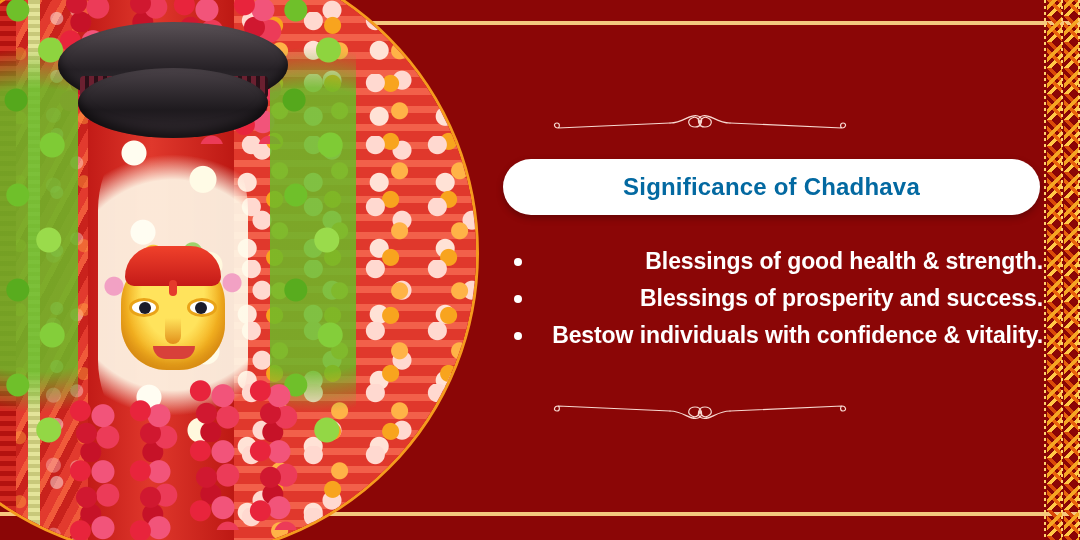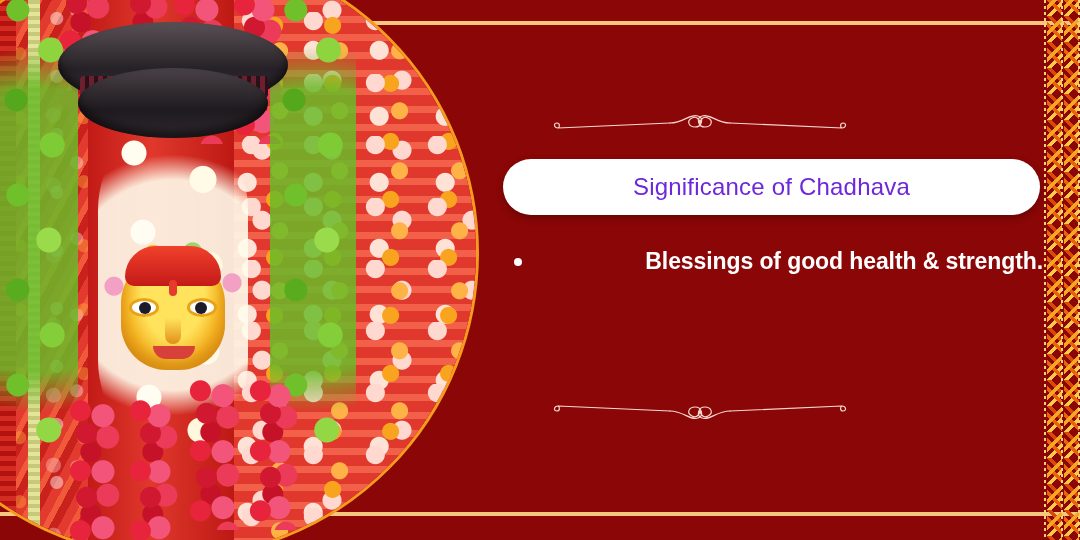--- a/index.html
+++ b/index.html
@@ -231,23 +231,23 @@
 
   .title-pill {
     position:absolute; left:13px; top:159px;
     width:537px; height:56px;
     background:#FFFFFF;
     border-radius:28px;
     display:flex; align-items:center; justify-content:center;
     box-shadow:0 3px 7px rgba(0,0,0,.28);
   }
   .title-pill .title {
-    color:#6d28d9;
+    color:#0369a1;
     font-size:24px;
-    font-weight:normal;
+    font-weight:bold;
     letter-spacing:.2px;
     white-space:nowrap;
   }
 
   .bullets {
     position:absolute; left:13px; top:243px; width:540px;
     list-style:none;
   }
   .bullets li {
     position:relative;
@@ -324,20 +324,22 @@
         <path d="M180 19 C166 19 160 9 152 12 C146 14 148 23 155 23 C161 23 164 17 158 14 C152 11 150 18 150 19"></path>
       </svg>
     </div>
 
     <div class="title-pill">
       <span class="title">Significance of Chadhava</span>
     </div>
 
     <ul class="bullets">
       <li>Blessings of good health &amp; strength.</li>
+      <li>Blessings of prosperity and success.</li>
+      <li>Bestow individuals with confidence &amp; vitality.</li>
     </ul>
 
     <div class="ornament bottom">
       <svg viewBox="0 0 300 34" xmlns="http://www.w3.org/2000/svg" fill="none" stroke="#F7D8D0" stroke-width="1.2" stroke-linecap="round">
         <path d="M8 10 C4 10 3 15 7 15 C10 15 10 11 8 10 L8 10 L120 15"></path>
         <path d="M292 10 C296 10 297 15 293 15 C290 15 290 11 292 10 L292 10 L180 15"></path>
         <path d="M120 15 C134 15 140 25 148 22 C154 20 152 11 145 11 C139 11 136 17 142 20 C148 23 150 16 150 15"></path>
         <path d="M180 15 C166 15 160 25 152 22 C146 20 148 11 155 11 C161 11 164 17 158 20 C152 23 150 16 150 15"></path>
       </svg>
     </div>

